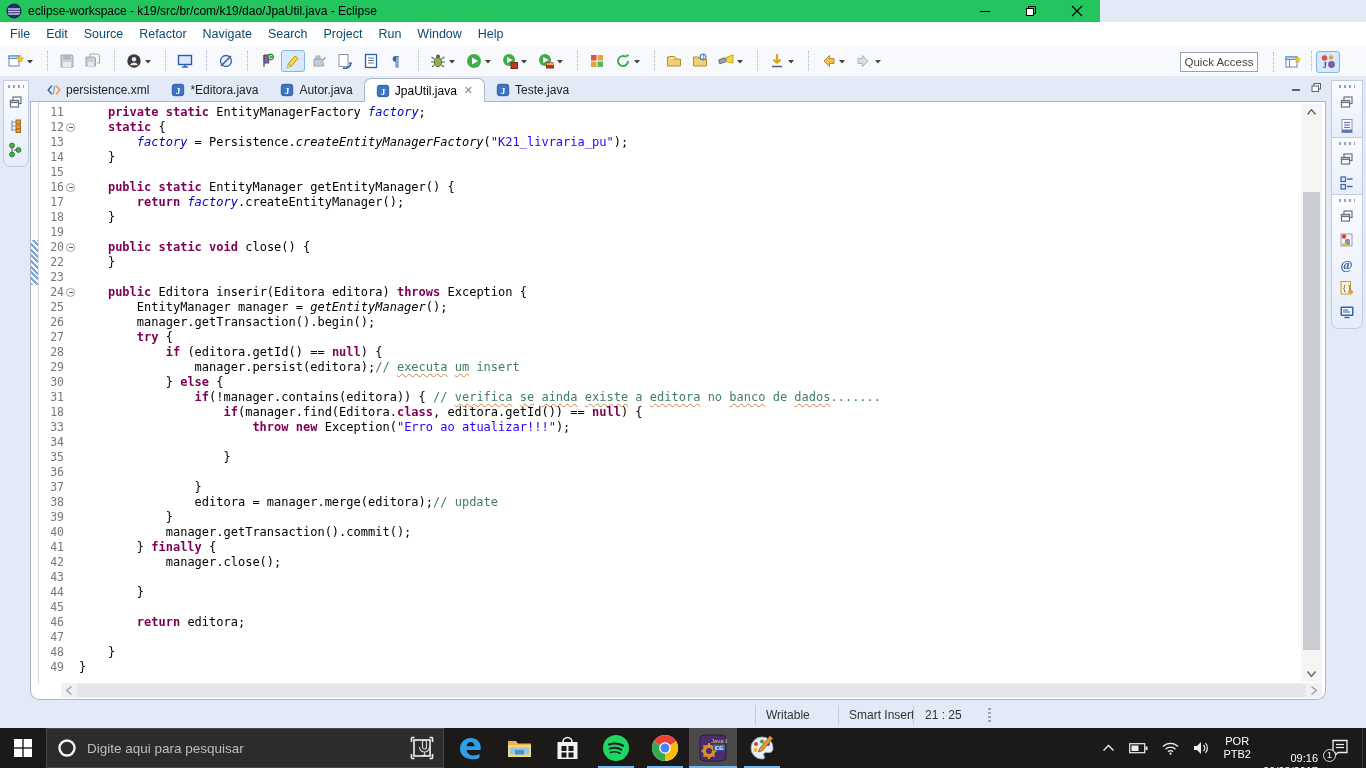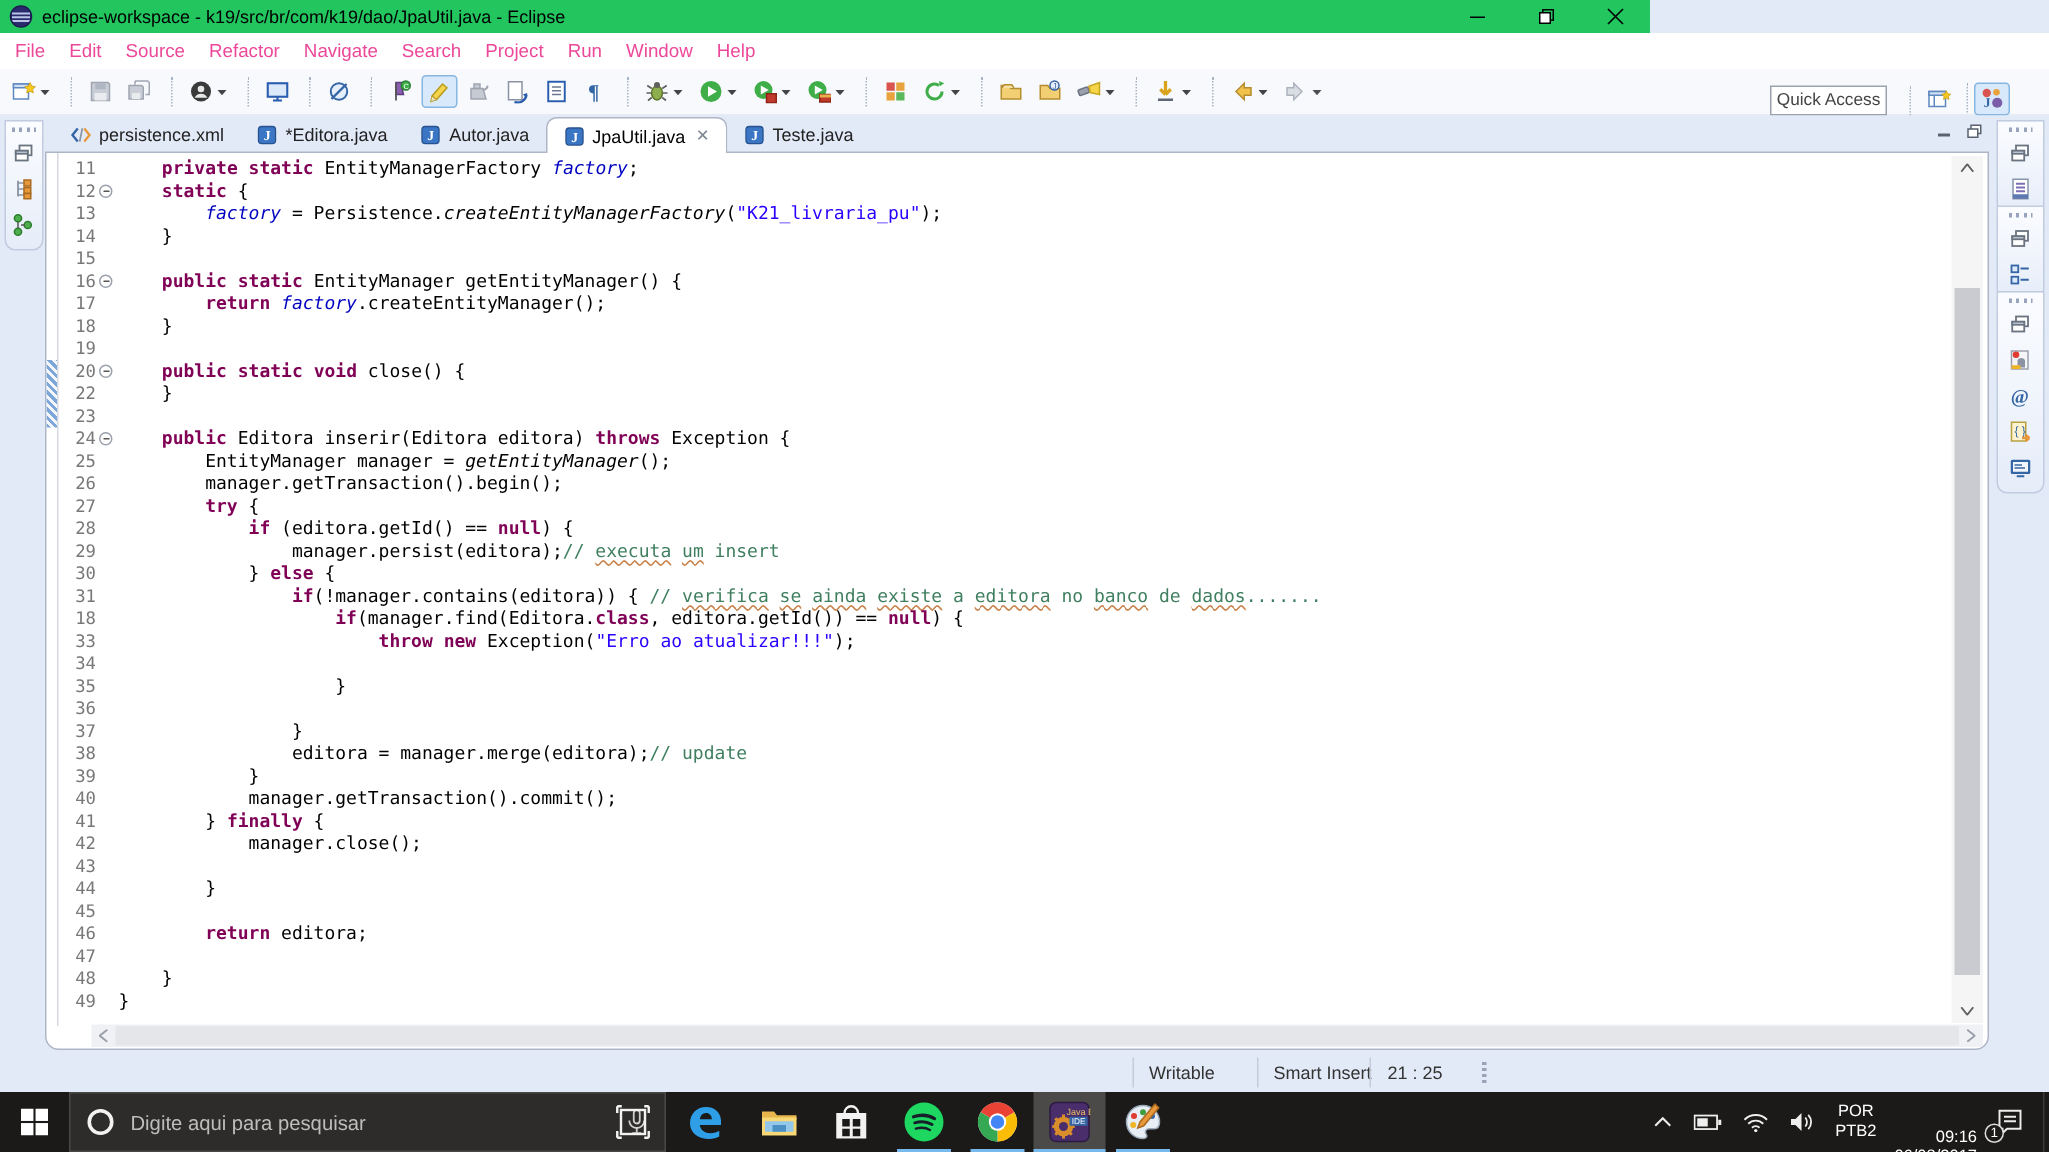--- a/index.html
+++ b/index.html
@@ -6,30 +6,30 @@
 html,body { width:1366px; height:768px; overflow:hidden; font-family:"Liberation Sans",sans-serif; background:#e3eaf7; }
 svg { display:block; }
 
 #titlebar { position:absolute; left:0; top:0; width:1100px; height:22px; background:#22c55e; display:flex; align-items:center; }
 #titlebar .appicon { margin:0 6px 0 6px; }
 #title { font-size:12px; color:#000; }
 .wbtns { position:absolute; right:0; top:0; height:22px; display:flex; }
 .wb { width:46px; height:22px; display:flex; align-items:center; justify-content:center; }
 
 #menubar { position:absolute; left:0; top:22px; width:1366px; height:24px; background:#fff; display:flex; align-items:center; padding-left:2px; }
-.mitem { font-size:12.5px; color:#ec4899; padding:3px 8px; }
+.mitem { font-size:12.5px; color:#0c4a6e; padding:3px 8px; }
 
 #toolbar { position:absolute; left:0; top:46px; width:1366px; height:31px; background:#f7f9fd; border-bottom:1px solid #e6eaf2; display:flex; align-items:center; }
 #tbleft { display:flex; align-items:center; height:100%; padding-left:4px; }
 .tsep { width:1px; height:20px; border-left:1px dotted #aab3c0; margin:0 7px; }
 .tbtn { display:flex; align-items:center; padding:3px 4px; margin-right:2px; border-radius:3px; }
 .tbtn .dd { margin-left:2px; }
 .tbtn.toggled { background:#d7e9fa; border:1px solid #86b6e2; padding:2px 3px; }
 .tbtn.disabled { opacity:.95; }
-#tbright { position:absolute; right:24px; top:0; height:31px; display:flex; align-items:flex-end; }
+#tbright { position:absolute; right:24px; top:0; height:31px; display:flex; align-items:center; }
 #quickaccess { width:78px; height:20px; border:1px solid #9aa2ad; background:#fff; font-size:11.5px; color:#444; display:flex; align-items:center; justify-content:center; margin-right:8px; }
 
 #workbench { position:absolute; left:0; top:77px; width:1366px; height:625px; background:#e3eaf7; }
 .ministrip { position:absolute; background:linear-gradient(#fbfcff,#e6edf9); border:1px solid #c2cce0; border-radius:0 0 7px 7px; display:flex; flex-direction:column; align-items:center; }
 .grip { width:16px; height:3px; margin:4px 0 2px 0; background:repeating-linear-gradient(90deg,#97a4bb 0 2px,transparent 2px 5px); }
 .sicon { width:22px; height:22px; display:flex; align-items:center; justify-content:center; margin:1px 0; }
 
 #tabbar { position:absolute; left:30px; top:1px; width:1296px; height:24px; }
 #tabrow { position:absolute; left:6px; top:0; height:24px; display:flex; }
 .tab { display:flex; align-items:center; height:24px; padding:0 11px; font-size:12px; color:#222; position:relative; }

